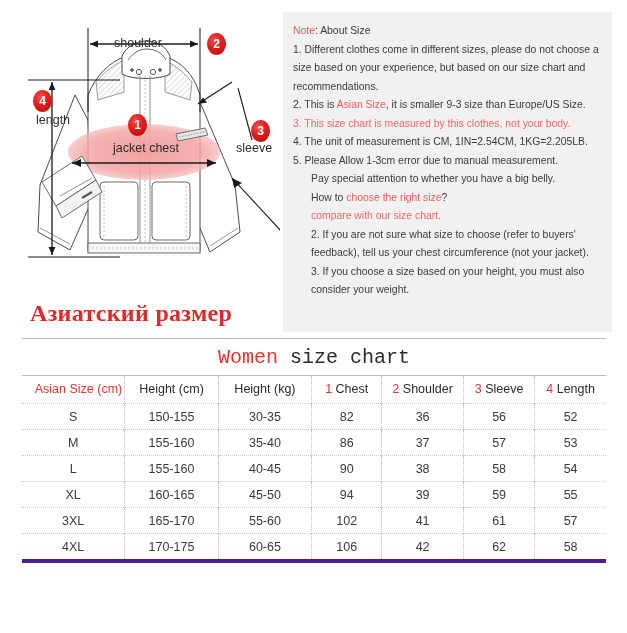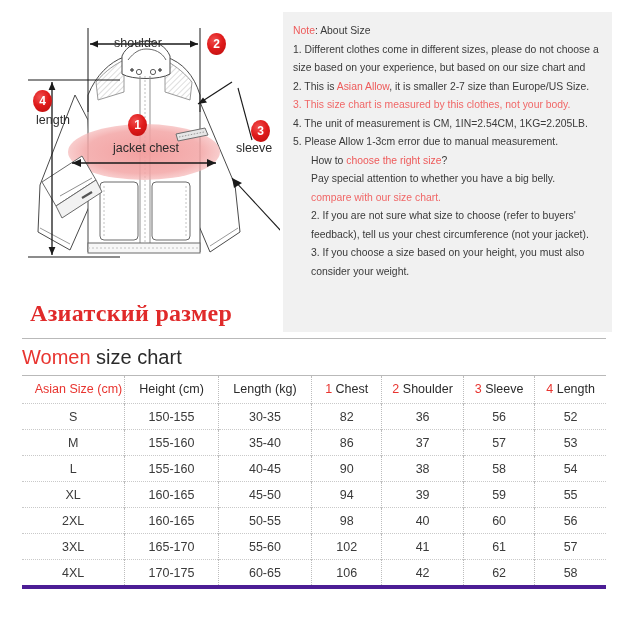--- a/index.html
+++ b/index.html
@@ -69,25 +69,25 @@
   }
 
   
   #table-block{
     position:absolute;
     left:22px;top:338px;
     width:584px;
   }
   #rule-top{height:1px;background:#b9b9b9;width:100%;}
   #chart-title{
-    text-align:left;
+    text-align:center;
     font-size:20px;
     padding:7px 0 6px 0;
     color:#2b2b2b;
-    font-family:Liberation Sans, sans-serif;
+    font-family:Liberation Mono, monospace;
   }
   #chart-title .rd{color:#e8342f;}
 
   table{
     border-collapse:collapse;
     width:100%;
     table-layout:fixed;
   }
   thead th{
     font-size:12.5px;
@@ -231,31 +231,32 @@
     <span class="badge" style="left:251px;top:120px;">3</span>
     <span class="badge" style="left:33px;top:90px;">4</span>
   </div>
 
   <div id="note-panel">
     <div class="note-line">
       <span class="rd">Note</span><span>: About Size</span>
     </div>
     <div class="note-line">1. Different clothes come in different sizes, please do not choose a</div>
     <div class="note-line">size based on your experience, but based on our size chart and</div>
+    <div class="note-line">recommendations.</div>
     <div class="note-line">
-      <span>2. This is </span><span class="rd">Asian Allow</span><span>, it is smaller 2-7 size than Europe/US Size.</span>
+      <span>2. This is </span><span class="rd">Asian Size</span><span>, it is smaller 9-3 size than Europe/US Size.</span>
     </div>
     <div class="note-line note-red-block">3. This size chart is measured by this clothes, not your body.</div>
     <div class="note-line">4. The unit of measurement is CM, 1IN=2.54CM, 1KG=2.205LB.</div>
     <div class="note-line">5. Please Allow 1-3cm error due to manual measurement.</div>
 
+    <div class="note-line indent">Pay special attention to whether you have a big belly.</div>
     <div class="note-line indent">
       <span>How to </span><span class="rd">choose the right size</span><span>?</span>
     </div>
-    <div class="note-line indent">Pay special attention to whether you have a big belly.</div>
     <div class="note-line indent note-red-block">compare with our size chart.</div>
     <div class="note-line indent">2. If you are not sure what size to choose (refer to buyers'</div>
     <div class="note-line indent">feedback), tell us your chest circumference (not your jacket).</div>
     <div class="note-line indent">3. If you choose a size based on your height, you must also</div>
     <div class="note-line indent">consider your weight.</div>
   </div>
 </div>
 
 <div id="ru-heading">Азиатский размер</div>
 
@@ -273,21 +274,21 @@
         <col style="width:16.0%">
       <col style="width:12.0%">
         <col style="width:14.0%">
         <col style="width:12.2%">
         <col style="width:12.2%">
     </colgroup>
     <thead>
       <tr>
         <th class="red-head">Asian Size (cm)</th>
         <th>Height (cm)</th>
-        <th>Length (kg)</th>
+        <th>Height (kg)</th>
         <th><span class="rd">1</span> <span>Chest</span></th>
         <th><span class="rd">2</span> <span>Shoulder</span></th>
         <th><span class="rd">3</span> <span>Sleeve</span></th>
         <th><span class="rd">4</span> <span>Length</span></th>
       </tr>
     </thead>
     <tbody id="table-body">
         <tr>
           <td>S</td>
           <td>150-155</td>
@@ -318,29 +319,20 @@
         <tr>
           <td>XL</td>
           <td>160-165</td>
           <td>45-50</td>
           <td>94</td>
           <td>39</td>
           <td>59</td>
           <td>55</td>
         </tr>
         <tr>
-          <td>2XL</td>
-          <td>160-165</td>
-          <td>50-55</td>
-          <td>98</td>
-          <td>40</td>
-          <td>60</td>
-          <td>56</td>
-        </tr>
-        <tr>
           <td>3XL</td>
           <td>165-170</td>
           <td>55-60</td>
           <td>102</td>
           <td>41</td>
           <td>61</td>
           <td>57</td>
         </tr>
         <tr>
           <td>4XL</td>

